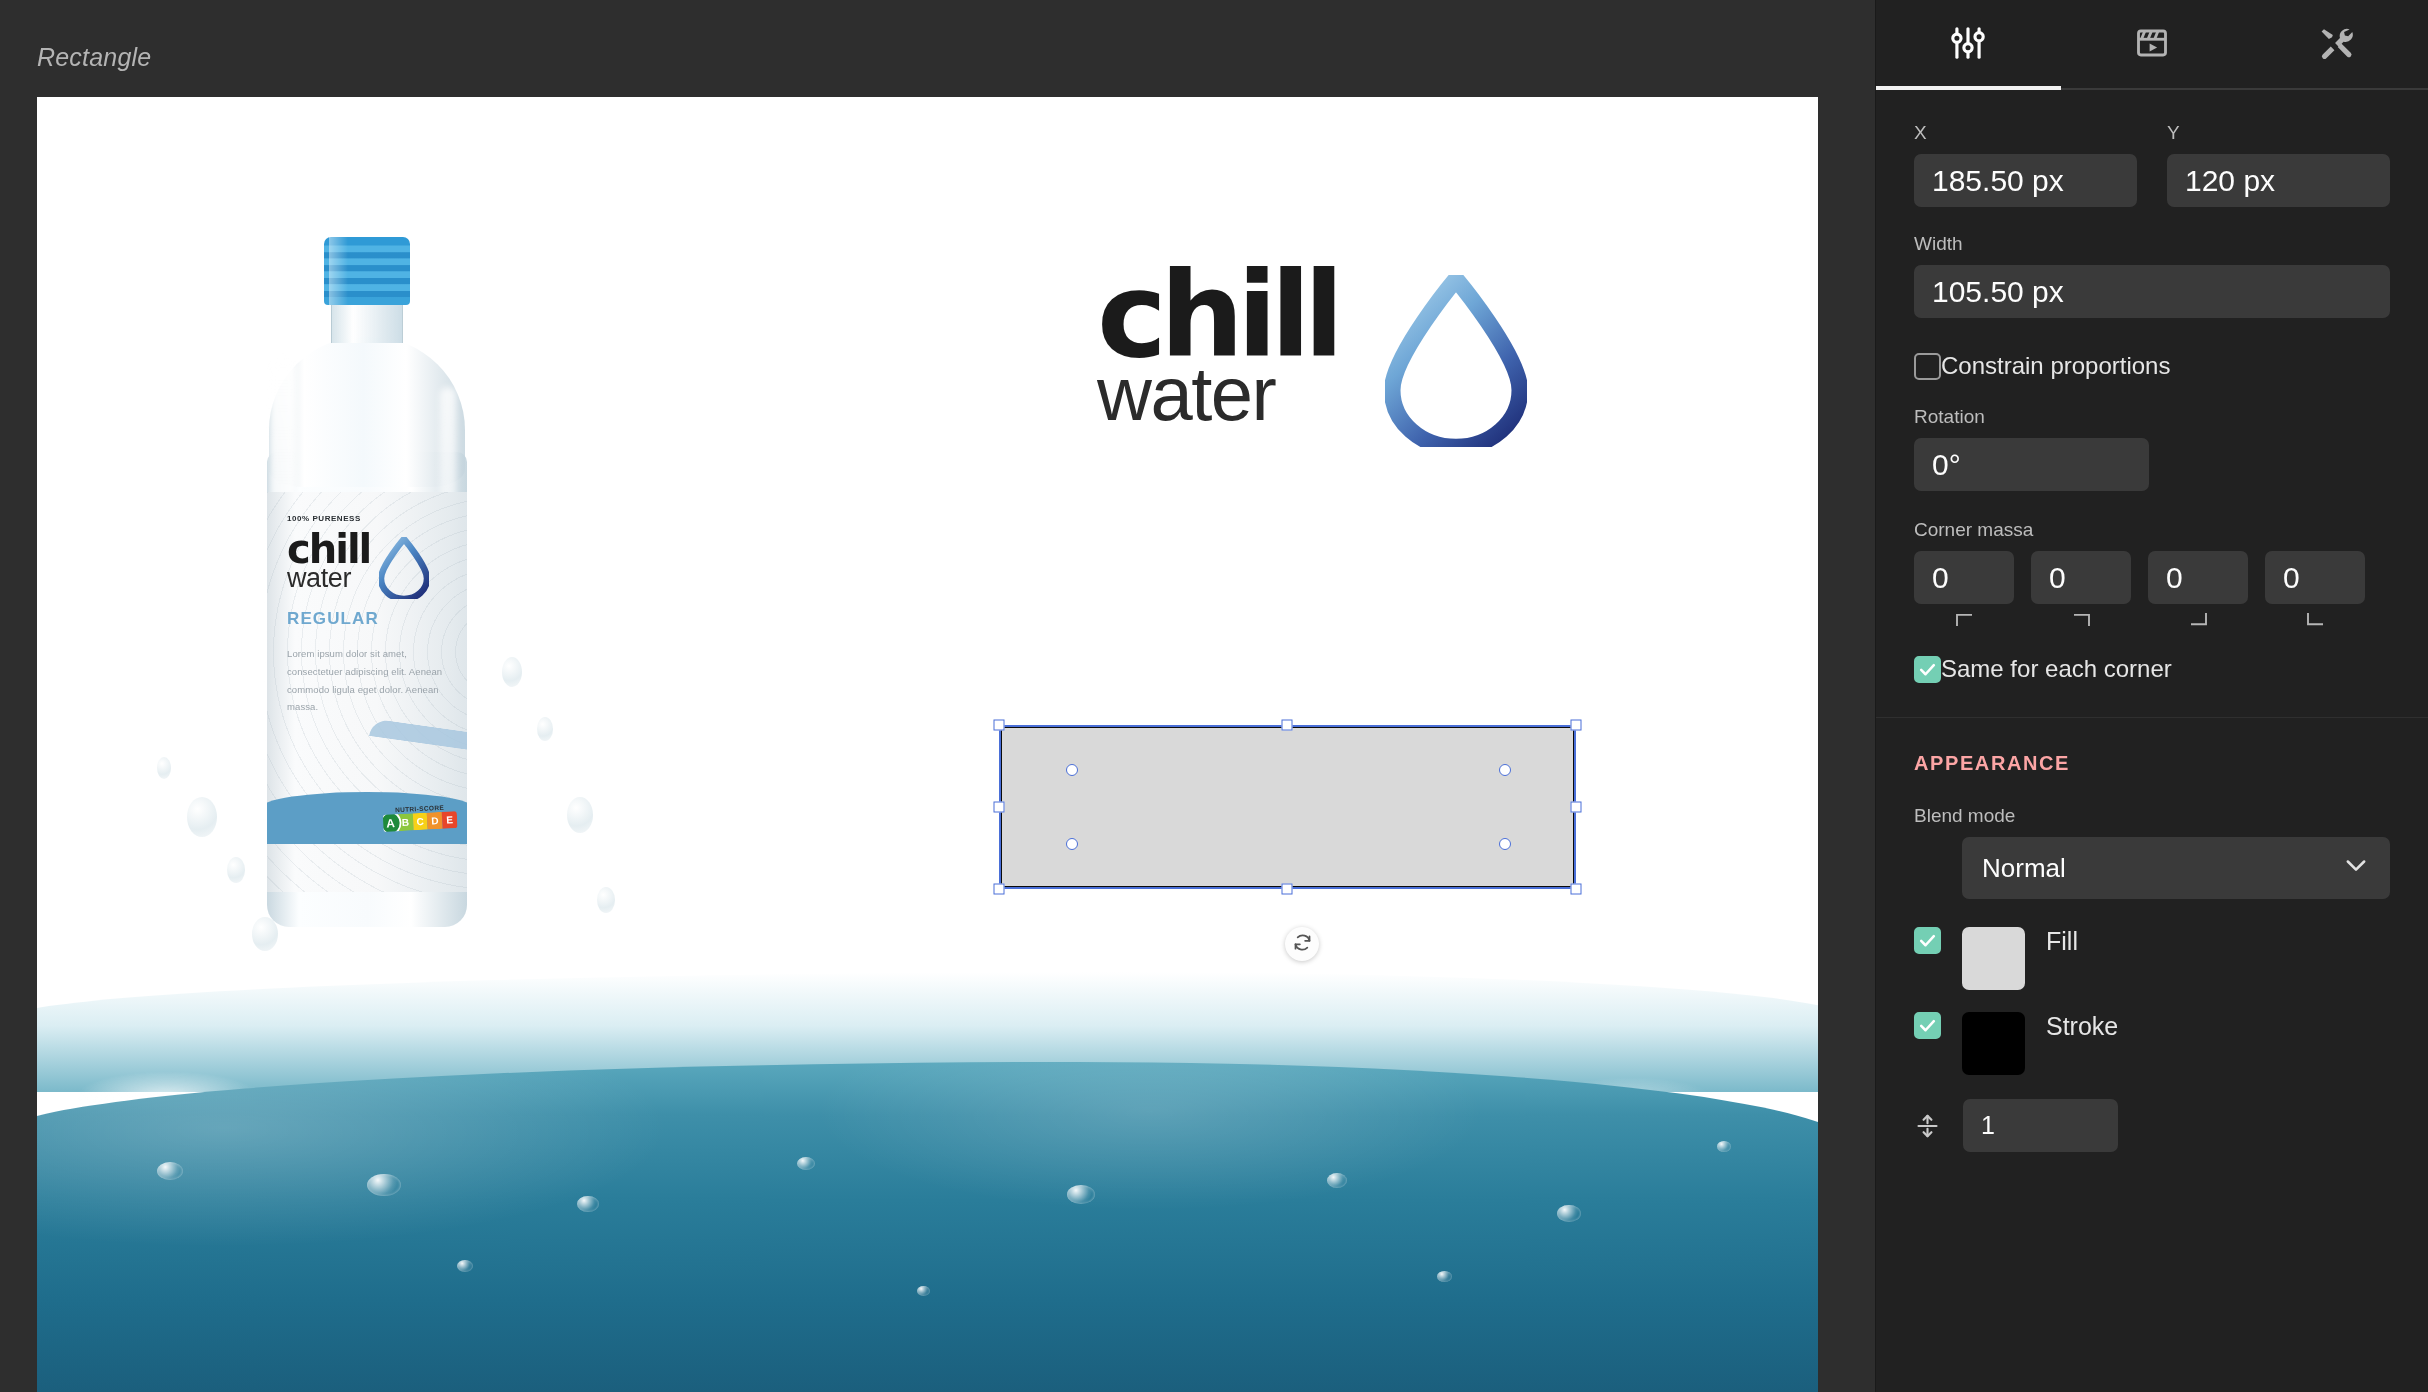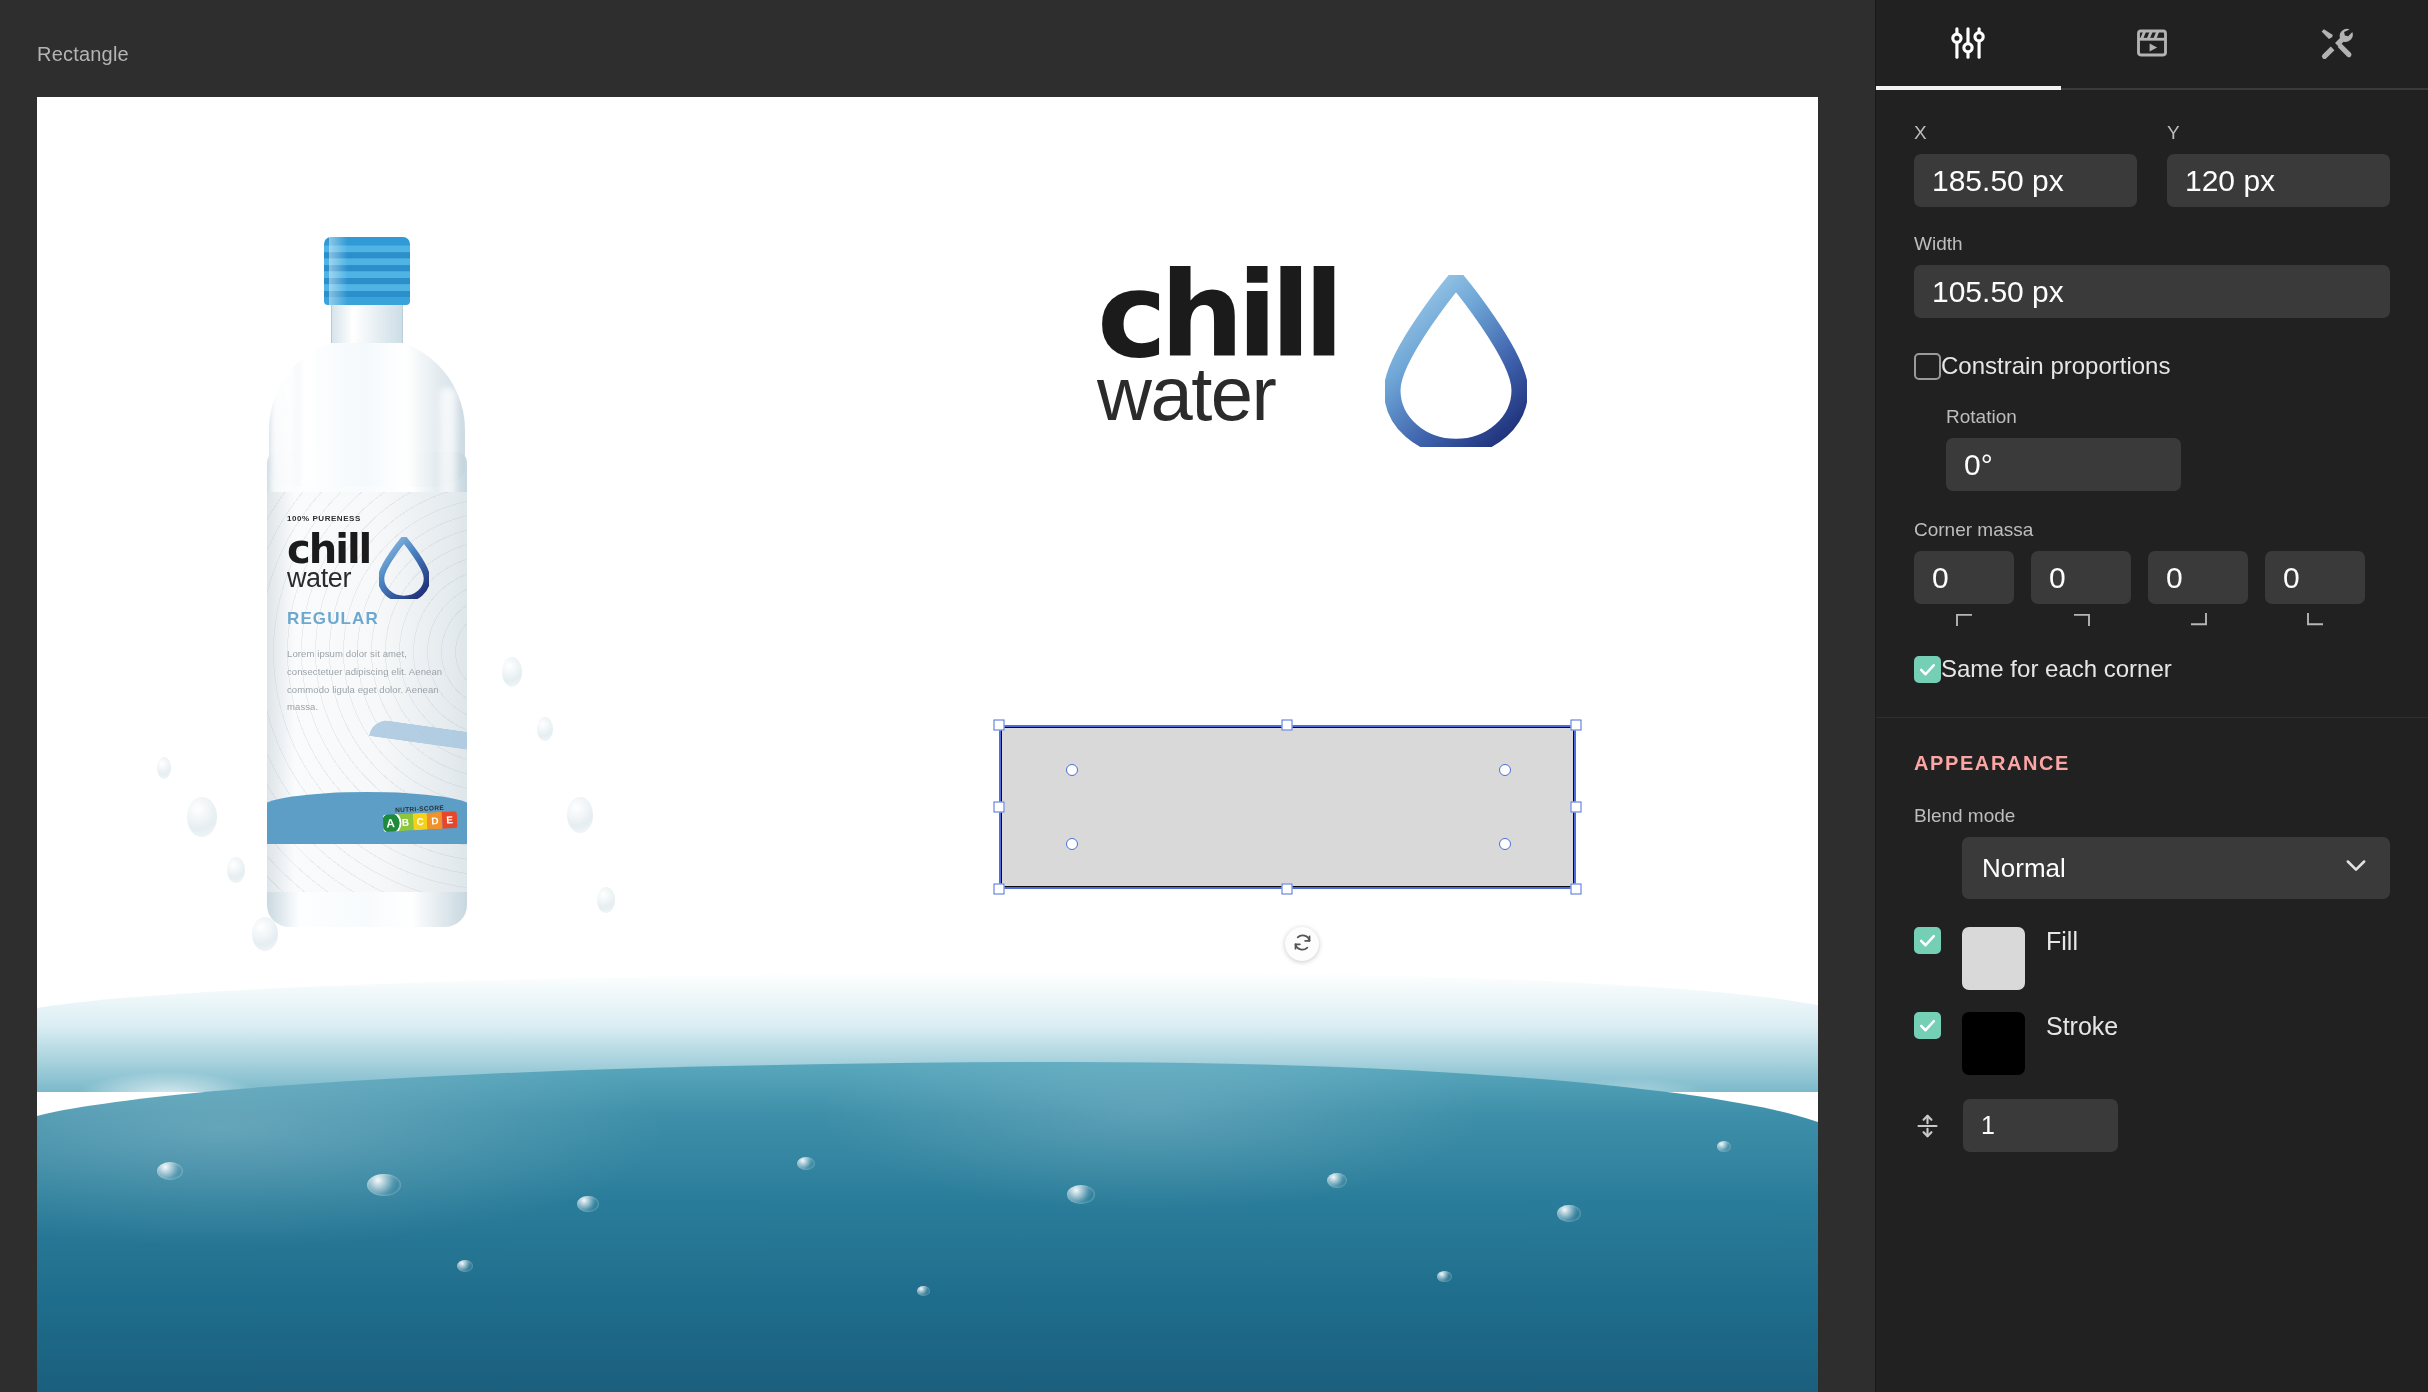--- a/index.html
+++ b/index.html
@@ -13,22 +13,23 @@
 
   
   #editor {
     position: relative;
     width: 1875px; height: 1392px;
     background: #2e2e2e;
     flex: 0 0 1875px;
   }
   #doc-title {
     position: absolute; left: 37px; top: 43px;
-    font-size: 20px; color: #b4b4b4; letter-spacing: .2px;
+    font-size: 25px; color: #b4b4b4; letter-spacing: .2px;
     white-space: nowrap;
+    font-style: italic;
   }
   #canvas {
     position: absolute; left: 37px; top: 97px;
     width: 1781px; height: 1295px;
     background: #ffffff;
     overflow: hidden;
   }
 
   
   .water-photo {
@@ -474,21 +475,21 @@
           <div class="fld-label">Width</div>
           <div class="input">105.50 px</div>
         </div>
       </div>
 
       <div class="check-row" style="margin-top:34px;">
         <span class="chk"></span>
         <span class="check-label">Constrain proportions</span>
       </div>
 
-      <div style="margin-top:26px;margin-left:32px;">
+      <div style="margin-top:26px;">
         <div class="fld-label">Rotation</div>
         <div class="input rot">0°</div>
       </div>
 
       <div style="margin-top:28px;">
         <div class="fld-label">Corner massa</div>
         <div class="corner-inputs">
           <div class="input small">0</div>
           <div class="input small">0</div>
           <div class="input small">0</div>

